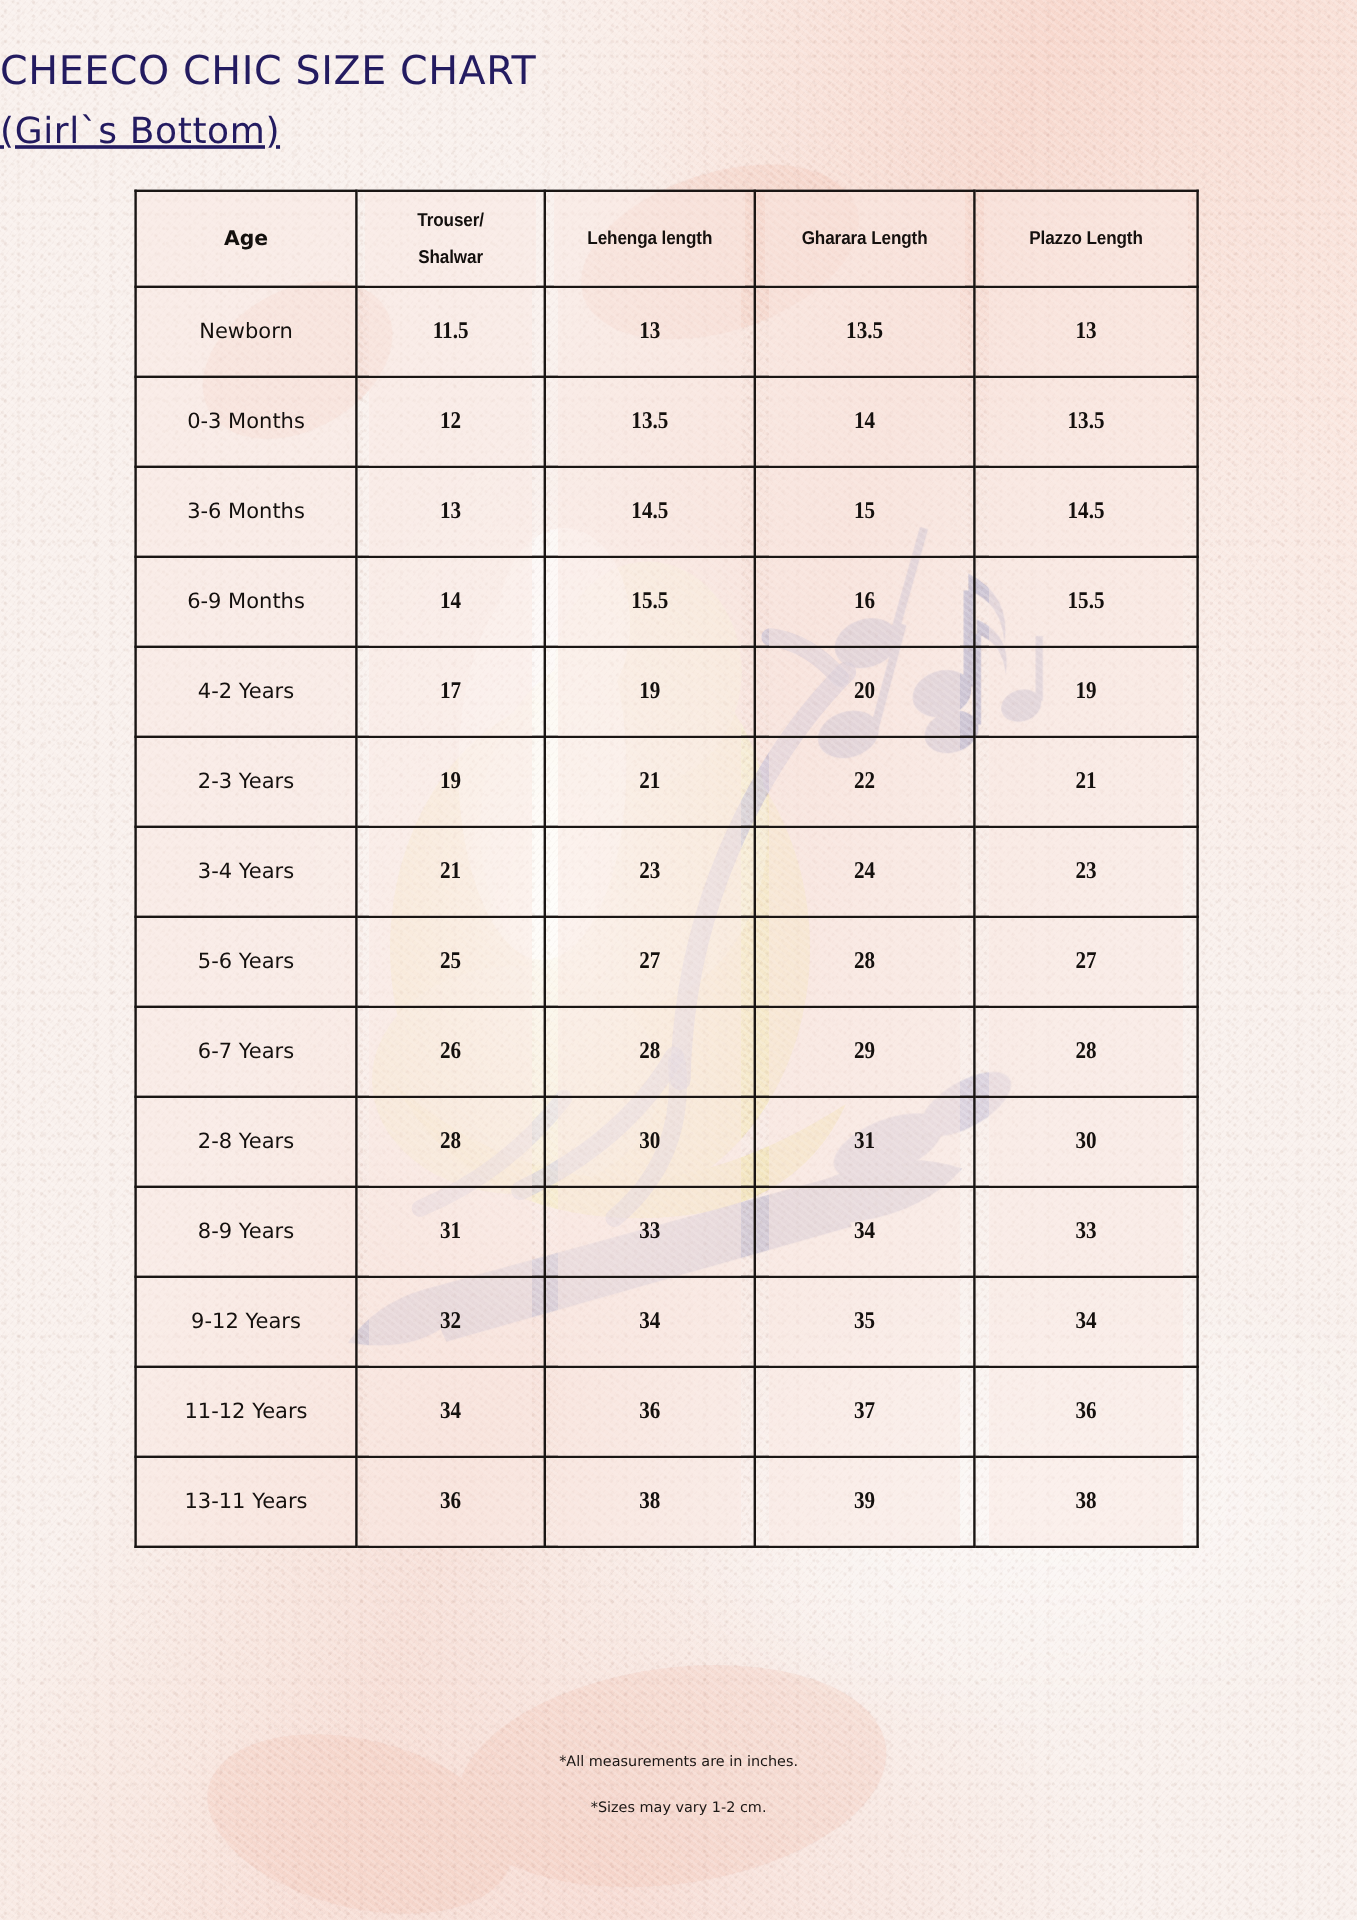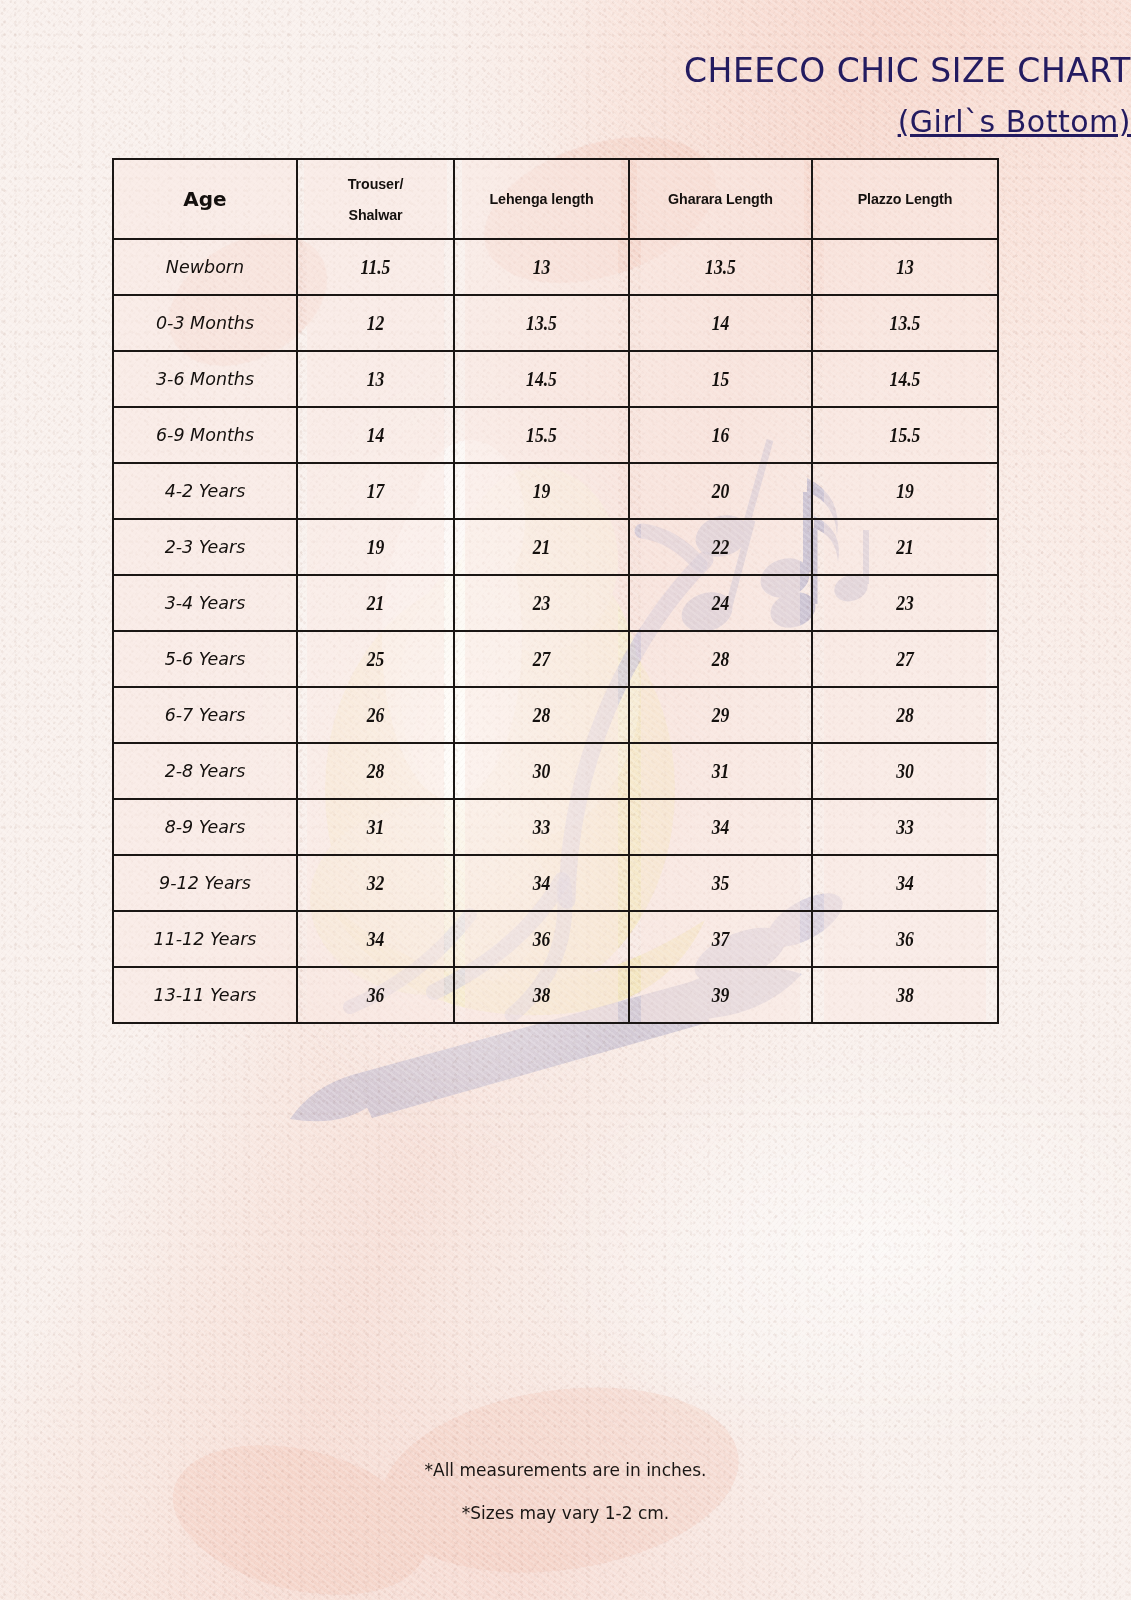--- a/index.html
+++ b/index.html
@@ -89,22 +89,22 @@
   
   #content {
     position: relative;
     width: 1131px;
     height: 1600px;
   }
 
   .title-block {
     position: absolute;
     left: 0; right: 0;
-    top: 54px;
-    text-align: right;
+    top: 42px;
+    text-align: left;
   }
   .title-line1, .title-line2 {
     color: #231b60;
     font-family: "DejaVu Sans", sans-serif;
     letter-spacing: 0.5px;
     line-height: 1.0;
   }
   .title-line1 {
     font-size: 33px;
     font-weight: 400;
@@ -140,35 +140,35 @@
     vertical-align: middle;
   }
 
   thead th {
     height: 78px;
     color: #14100e;
   }
   th.hdr-age {
     font-family: "DejaVu Sans", sans-serif;
     font-weight: bold;
-    font-size: 20px;
+    font-size: 17px;
   }
   th.hdr-cond {
     font-family: "Liberation Sans Narrow", "Liberation Sans", sans-serif;
     font-weight: bold;
     font-size: 15.5px;
     letter-spacing: -0.1px;
     transform: scaleX(0.92);
   }
   th.hdr-cond .two-line {
     display: block;
     line-height: 2.0;
   }
 
-  tbody tr { height: 56px; font-style: italic; }
+  tbody tr { height: 75px; }
 
   td.cell-age {
     font-family: "DejaVu Sans", sans-serif;
     font-size: 17.5px;
     font-weight: 400;
     color: #14100e;
   }
   td.num {
     font-family: "Liberation Serif", "DejaVu Serif", serif;
     font-weight: bold;
@@ -183,21 +183,21 @@
   
   .notes {
     position: absolute;
     left: 0; right: 0;
     top: 1462px;
     text-align: center;
     color: #1a1614;
     font-family: "DejaVu Sans", sans-serif;
   }
   .note-line {
-    font-size: 17px;
+    font-size: 12px;
     line-height: 1.0;
   }
   .note-line + .note-line { margin-top: 26px; }
 </style>
 </head>
 <body>
 
 <div id="page">
 
   <div class="wash wash-topright"></div>

